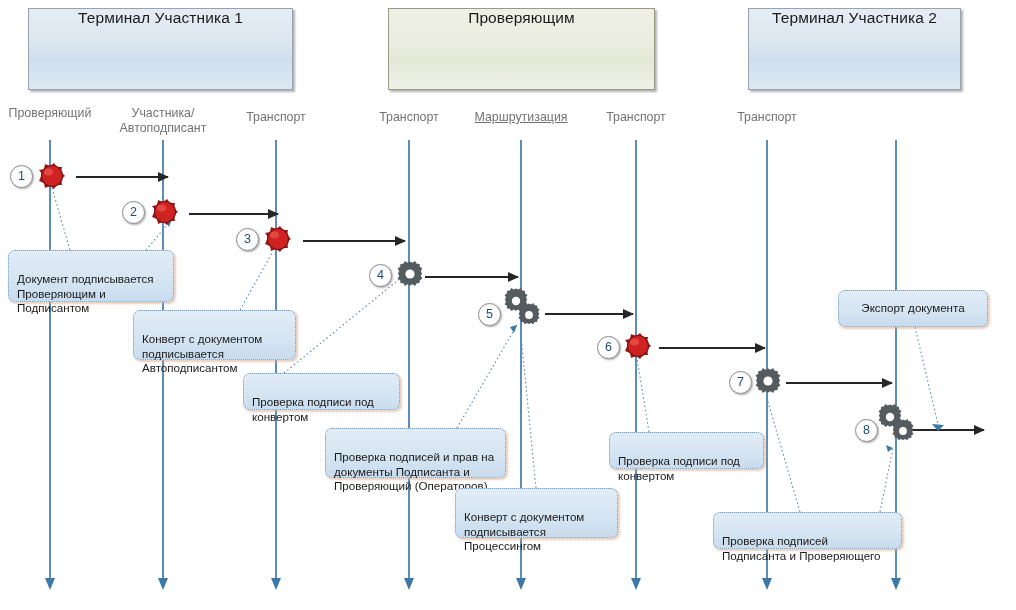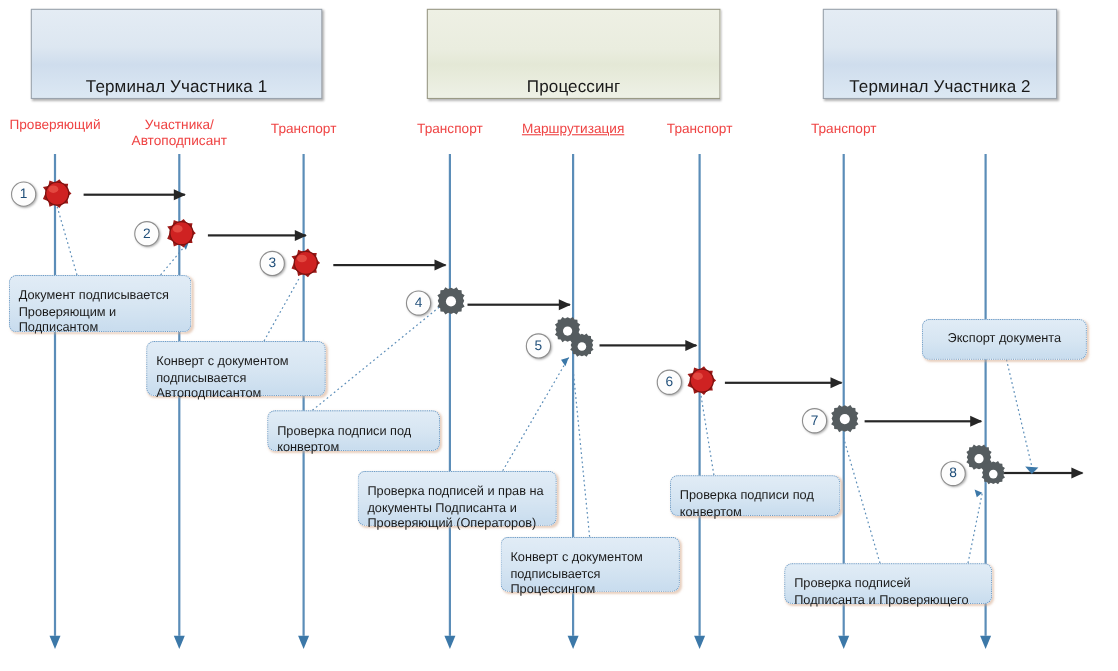--- a/index.html
+++ b/index.html
@@ -14,41 +14,41 @@
     background:#ffffff;
     overflow:hidden;
   }
 
   
   .actor-box{
     position:absolute;
     box-sizing:border-box;
     border:1px solid #9aa3ad;
     display:flex;
-    align-items:flex-end;
+    align-items:flex-start;
     justify-content:center;
     text-align:center;
     font-size:15.5px;
     color:#1a1a1a;
     letter-spacing:.1px;
     box-shadow:1.5px 1.5px 2px rgba(0,0,0,.30);
   }
   .actor-blue{
     background:linear-gradient(180deg,#e4ecf4 0%,#dde7f1 42%,#cfdded 62%,#dce8f3 100%);
   }
   .actor-olive{
     background:linear-gradient(180deg,#eef0e4 0%,#eaeddf 45%,#e4e8d6 62%,#eef1e6 100%);
     border-color:#9a9a86;
   }
 
   
   .lane-label{
     position:absolute;
     font-size:12.4px;
-    color:#ef4444;
+    color:#737373;
     text-align:center;
     line-height:14.5px;
     white-space:nowrap;
   }
 
   
   .lifeline{
     position:absolute;
     width:2px;
     background:#5b8db8;
@@ -102,21 +102,21 @@
   
   .callout{
     position:absolute;
     box-sizing:border-box;
     border:1px dotted #6f9bc4;
     border-radius:7px;
     background:linear-gradient(180deg,#e1ecf6 0%,#d6e5f2 55%,#c8dcee 100%);
     color:#1a1a1a;
     font-size:11.6px;
     line-height:14.6px;
-    padding:11px 7px 4px 8px;
+    padding:21px 7px 4px 8px;
     box-shadow:1.5px 1.5px 2px rgba(214,170,140,.55);
     z-index:4;
   }
   .callout.center{
     display:flex;align-items:center;justify-content:center;
     text-align:center;
     padding:4px 6px;
   }
 
   
@@ -125,21 +125,21 @@
 </head>
 <body>
 
 <div id="canvas">
 
   <div class="actor-box actor-blue" style="left:28px;top:8px;width:265px;height:82px;">
     <span>Терминал Участника 1</span>
   </div>
 
   <div class="actor-box actor-olive" style="left:388px;top:8px;width:267px;height:82px;">
-    <span>Процессинг</span>
+    <span>Проверяющим</span>
   </div>
 
   <div class="actor-box actor-blue" style="left:748px;top:8px;width:213px;height:82px;">
     <span>Терминал Участника 2</span>
   </div>
 
   <div class="lane-label" style="left:0px;top:106px;width:100px;">Проверяющий</div>
 
   <div class="lane-label" style="left:103px;top:106px;width:120px;">Участника/</div>
   <div class="lane-label" style="left:103px;top:121px;width:120px;">Автоподписант</div>

